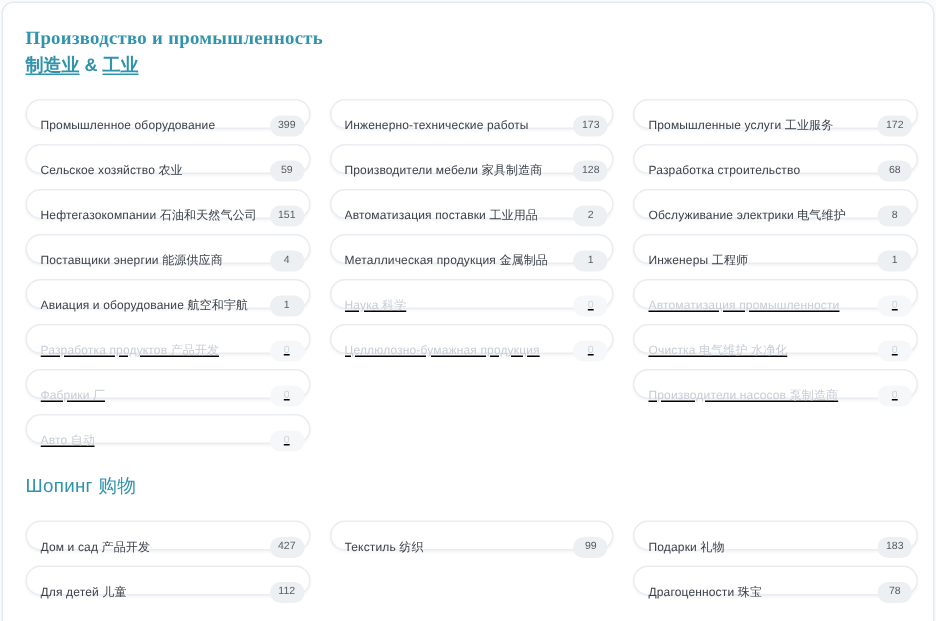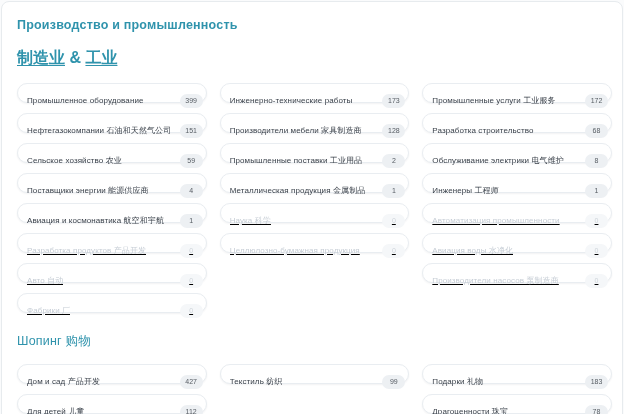--- a/index.html
+++ b/index.html
@@ -22,24 +22,25 @@
     border-radius: 8px;
     padding: 10px 10px 0 15px;
     overflow: hidden;
   }
   .page-title {
     margin: 6px 0 0 0;
     font-size: 12.5px;
     font-weight: bold;
     color: var(--accent, #2f93ac);
     letter-spacing: 0.2px;
+    font-family: Liberation Serif, serif;
   }
   .sub-heading {
-    margin-top: 16px;
-    font-size: 16px;
+    margin-top: 2px;
+    font-size: 12px;
     font-weight: bold;
     color: var(--accent, #2f93ac);
   }
   .sub-heading a {
     color: var(--accent, #2f93ac);
     text-decoration: underline;
     text-underline-offset: 2px;
     cursor: pointer;
   }
   .section-heading {
@@ -114,59 +115,59 @@
     <a>制造业</a><span> &amp; </span><a>工业</a>
   </div>
 
   <div class="grid" id="grid-0">
       <div class="col">
         <div class="pill">
           <span class="pill-label">Промышленное оборудование</span>
           <span class="badge">399</span>
         </div>
         <div class="pill">
+          <span class="pill-label">Сельское хозяйство 农业</span>
+          <span class="badge">59</span>
+        </div>
+        <div class="pill">
           <span class="pill-label">Нефтегазокомпании 石油和天然气公司</span>
           <span class="badge">151</span>
         </div>
         <div class="pill">
-          <span class="pill-label">Сельское хозяйство 农业</span>
-          <span class="badge">59</span>
-        </div>
-        <div class="pill">
           <span class="pill-label">Поставщики энергии 能源供应商</span>
           <span class="badge">4</span>
         </div>
         <div class="pill">
-          <span class="pill-label">Авиация и космонавтика 航空和宇航</span>
+          <span class="pill-label">Авиация и оборудование 航空和宇航</span>
           <span class="badge">1</span>
         </div>
         <div class="pill inactive">
           <span class="pill-label">Разработка продуктов 产品开发</span>
           <span class="badge">0</span>
         </div>
         <div class="pill inactive">
+          <span class="pill-label">Фабрики 厂</span>
+          <span class="badge">0</span>
+        </div>
+        <div class="pill inactive">
           <span class="pill-label">Авто 自动</span>
-          <span class="badge">0</span>
-        </div>
-        <div class="pill inactive">
-          <span class="pill-label">Фабрики 厂</span>
           <span class="badge">0</span>
         </div>
       </div>
       <div class="col">
         <div class="pill">
           <span class="pill-label">Инженерно-технические работы</span>
           <span class="badge">173</span>
         </div>
         <div class="pill">
           <span class="pill-label">Производители мебели 家具制造商</span>
           <span class="badge">128</span>
         </div>
         <div class="pill">
-          <span class="pill-label">Промышленные поставки 工业用品</span>
+          <span class="pill-label">Автоматизация поставки 工业用品</span>
           <span class="badge">2</span>
         </div>
         <div class="pill">
           <span class="pill-label">Металлическая продукция 金属制品</span>
           <span class="badge">1</span>
         </div>
         <div class="pill inactive">
           <span class="pill-label">Наука 科学</span>
           <span class="badge">0</span>
         </div>
@@ -190,21 +191,21 @@
         </div>
         <div class="pill">
           <span class="pill-label">Инженеры 工程师</span>
           <span class="badge">1</span>
         </div>
         <div class="pill inactive">
           <span class="pill-label">Автоматизация промышленности</span>
           <span class="badge">0</span>
         </div>
         <div class="pill inactive">
-          <span class="pill-label">Авиация воды 水净化</span>
+          <span class="pill-label">Очистка 电气维护 水净化</span>
           <span class="badge">0</span>
         </div>
         <div class="pill inactive">
           <span class="pill-label">Производители насосов 泵制造商</span>
           <span class="badge">0</span>
         </div>
       </div>
     </div>
 
   <h2 class="section-heading">Шопинг 购物</h2>

